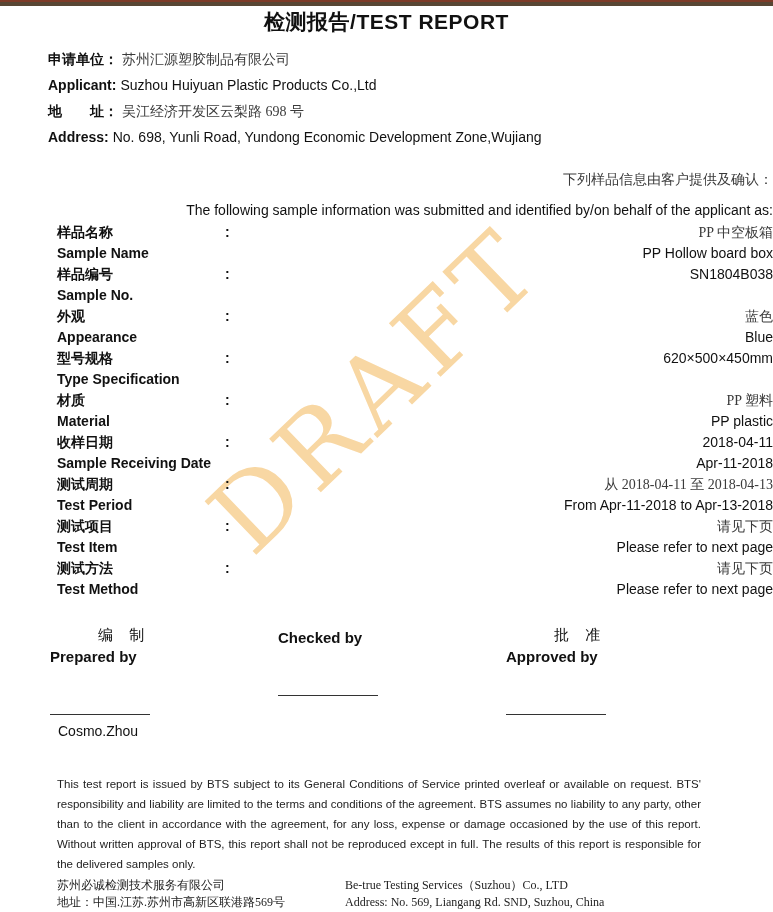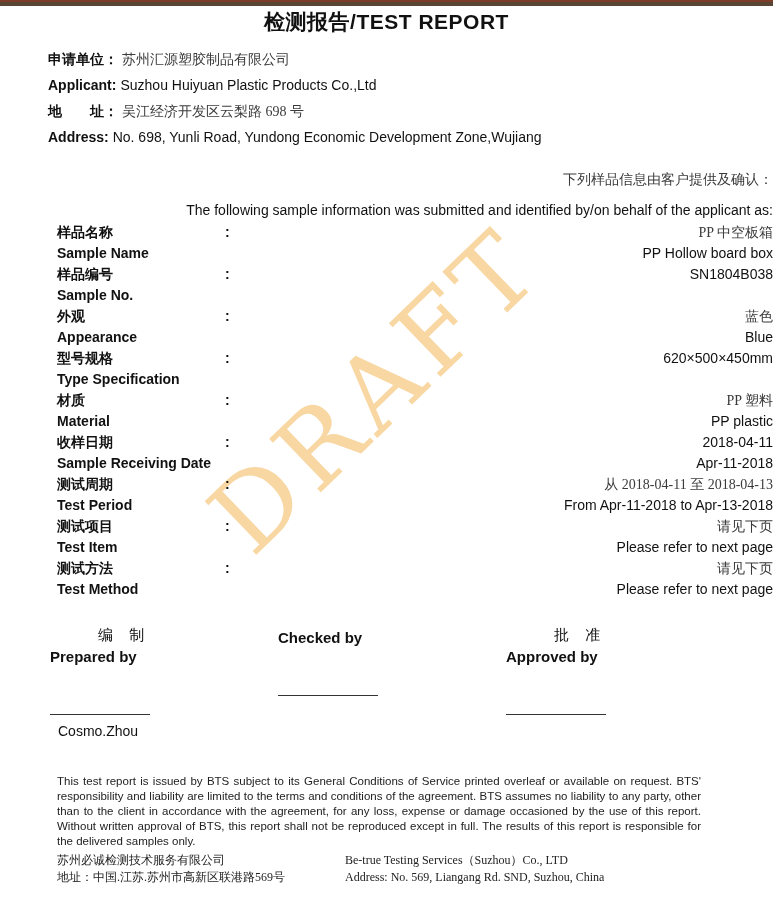--- a/index.html
+++ b/index.html
@@ -44,21 +44,21 @@
 
   .signatures { display:flex; margin:26px 0 0 50px; }
   .sig-col { width:228px; flex:0 0 228px; }
   .sig-col:last-child { width:220px; flex:0 0 220px; }
   .sig-cn { font-weight:normal; font-size:15px; padding-left:48px; letter-spacing:6px; }
   .sig-en { font-weight:bold; font-size:15px; margin-top:3px; }
   .sig-line { width:100px; border-bottom:1px solid #333; height:50px; }
   .sig-name { font-size:14px; margin-top:8px; padding-left:8px; min-height:17px; }
 
   .disclaimer {
-    margin:34px 72px 0 57px; font-size:11.5px; line-height:15px;
+    margin:34px 72px 0 57px; font-size:11.5px; line-height:20px;
     text-align:justify; color:#222;
   }
   .footer-cols {
     display:flex; margin:3px 0 0 57px;
     font-family:"Liberation Serif", serif; font-size:12px; line-height:16.5px;
     color:#222;
   }
   .footer-left { width:288px; flex:0 0 288px; }
   .footer-right { flex:1; }
 </style>

